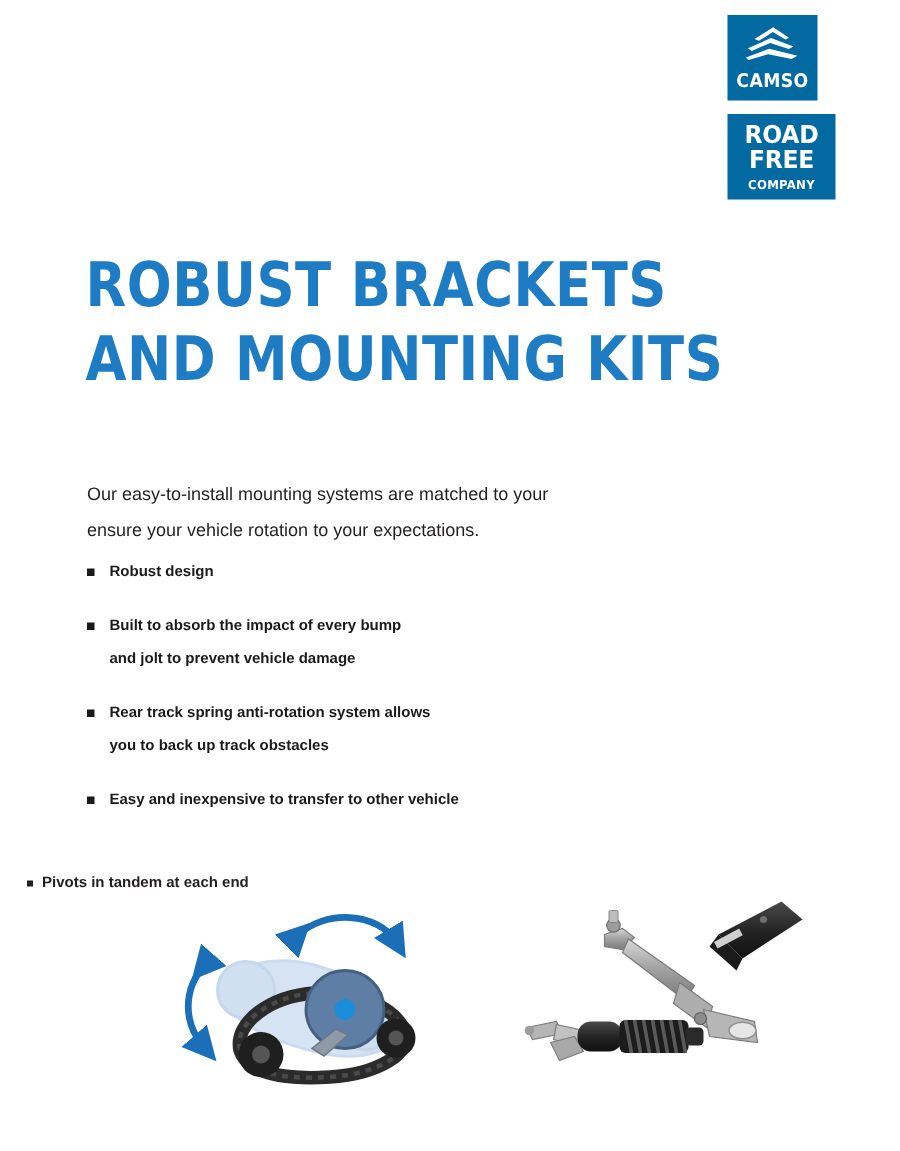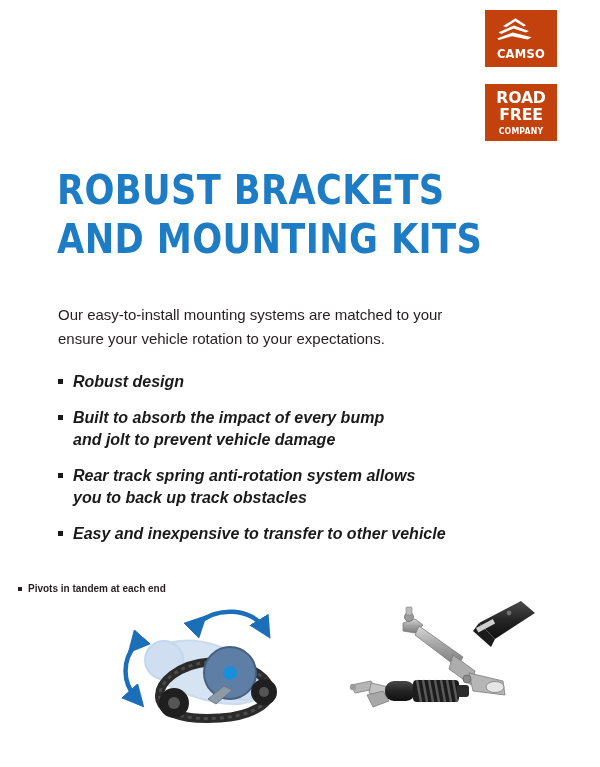--- a/index.html
+++ b/index.html
@@ -18,27 +18,27 @@
   }
 
   
   #logo-stack {
     position: absolute;
     top: 10px;
     left: 485px;
     width: 60px;
   }
   .logo-box {
-    width: 72px;
-    background: #c2410c;
+    width: 60px;
+    background: #0369a1;
     display: block;
     position: relative;
   }
   #camso-logo-box { height: 57px; }
-  #roadfree-logo-box { height: 57px; margin-top: 17px; }
+  #roadfree-logo-box { height: 57px; margin-top: 9px; padding-left: 12px; }
 
   .camso-mark {
     position: absolute;
     top: 7px;
     left: 11px;
     width: 38px;
     height: 24px;
   }
   .camso-wordmark {
     position: absolute;
@@ -92,46 +92,45 @@
     line-height: 1.18;
     letter-spacing: 0.4px;
     transform: scaleX(0.86);
     transform-origin: left top;
   }
   #headline .hl-line { display: block; white-space: nowrap; }
 
   
   #intro-paragraph {
     position: absolute;
-    top: 288px;
+    top: 306px;
     left: 58px;
     width: 470px;
-    font-size: 15px;
+    font-size: 12px;
     line-height: 23.6px;
     color: #231f20;
     font-weight: 400;
   }
   #intro-paragraph .p-line { display: block; white-space: nowrap; }
 
   
   #feature-list {
     position: absolute;
     top: 371px;
     left: 58px;
     width: 480px;
   }
   .feature-item {
     position: relative;
     padding-left: 15px;
     margin-bottom: 13px;
-    font-size: 16px;
+    font-size: 10px;
     line-height: 22.5px;
     font-weight: 700;
     color: #1a1a1a;
-    font-style: italic;
   }
   .feature-item .sq-bullet {
     position: absolute;
     left: 0;
     top: 8px;
     width: 5px;
     height: 5px;
     background: #1a1a1a;
   }
   .feature-item .fl-line { display: block; white-space: nowrap; }

